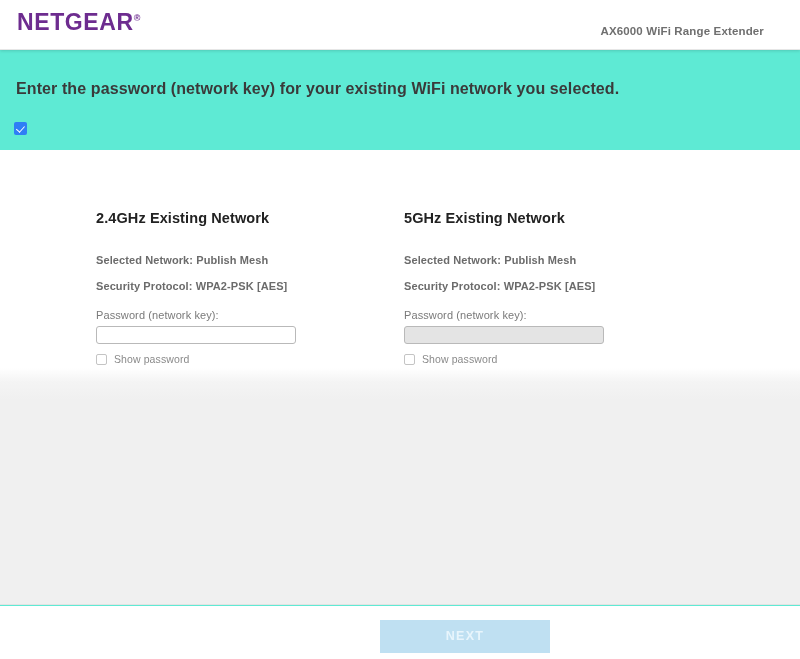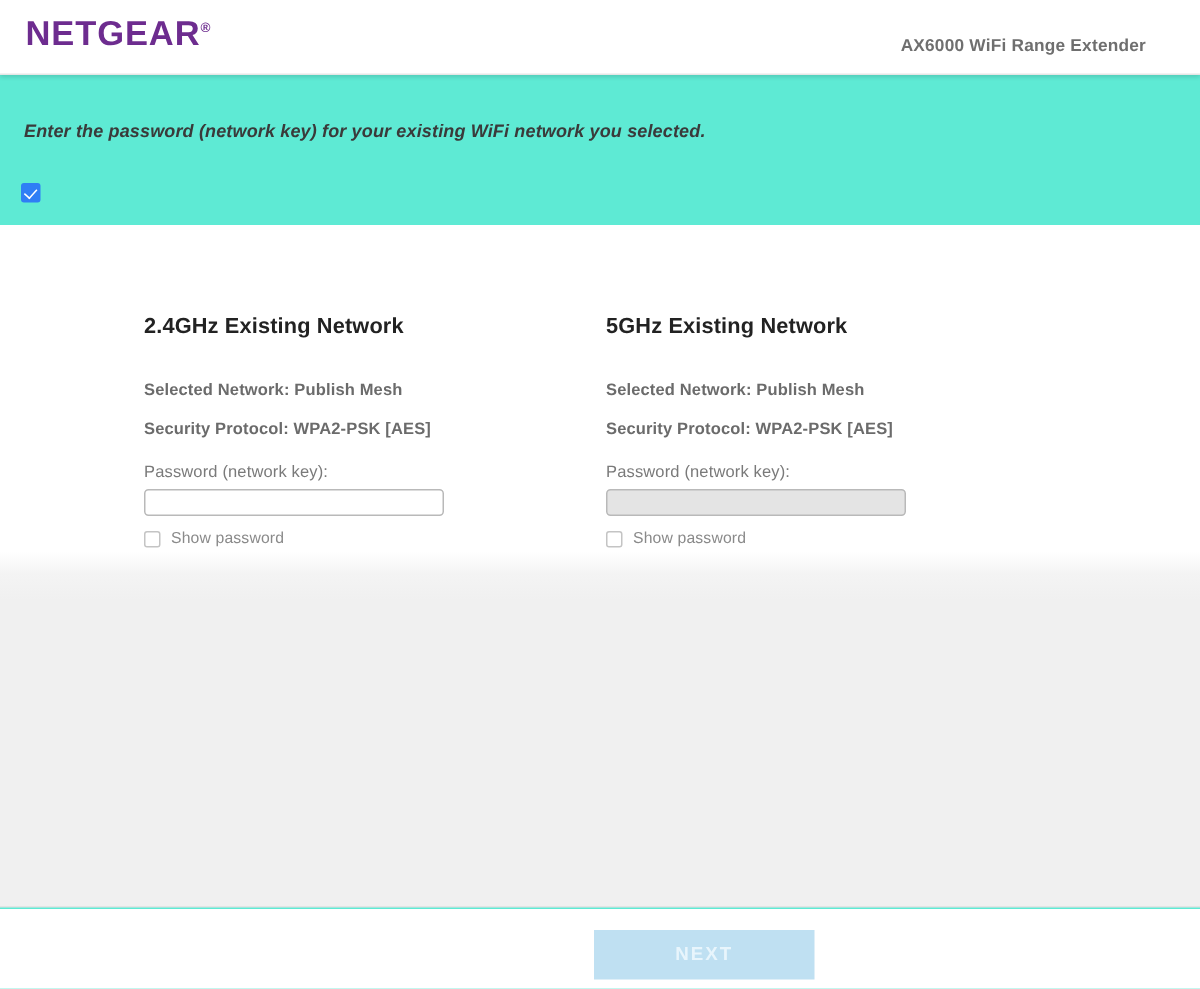--- a/index.html
+++ b/index.html
@@ -61,26 +61,25 @@
     color: #6f6f6f;
     letter-spacing: 0.15px;
     white-space: nowrap;
   }
 
   
   .instruction {
     position: absolute;
     left: 16px;
     top: 80px;
-    font-size: 12px;
+    font-size: 16px;
     font-weight: bold;
     color: #3a3a3a;
     letter-spacing: 0.1px;
     white-space: nowrap;
-    font-style: italic;
   }
 
   .same-pw-row {
     position: absolute;
     left: 14px;
     top: 122px;
     display: flex;
     align-items: center;
     gap: 8px;
   }
@@ -237,22 +236,22 @@
     cursor: pointer;
     padding: 0;
   }
   .btn-back {
     left: 212px;
     width: 170px;
     background: #5f5f5f;
     color: #ffffff;
   }
   .btn-next {
-    left: 396px;
-    width: 147px;
+    left: 380px;
+    width: 170px;
     background: #bfe0f2;
     color: #e8f5fc;
     cursor: default;
   }
 </style>
 </head>
 <body>
 
 <div class="page">
 

